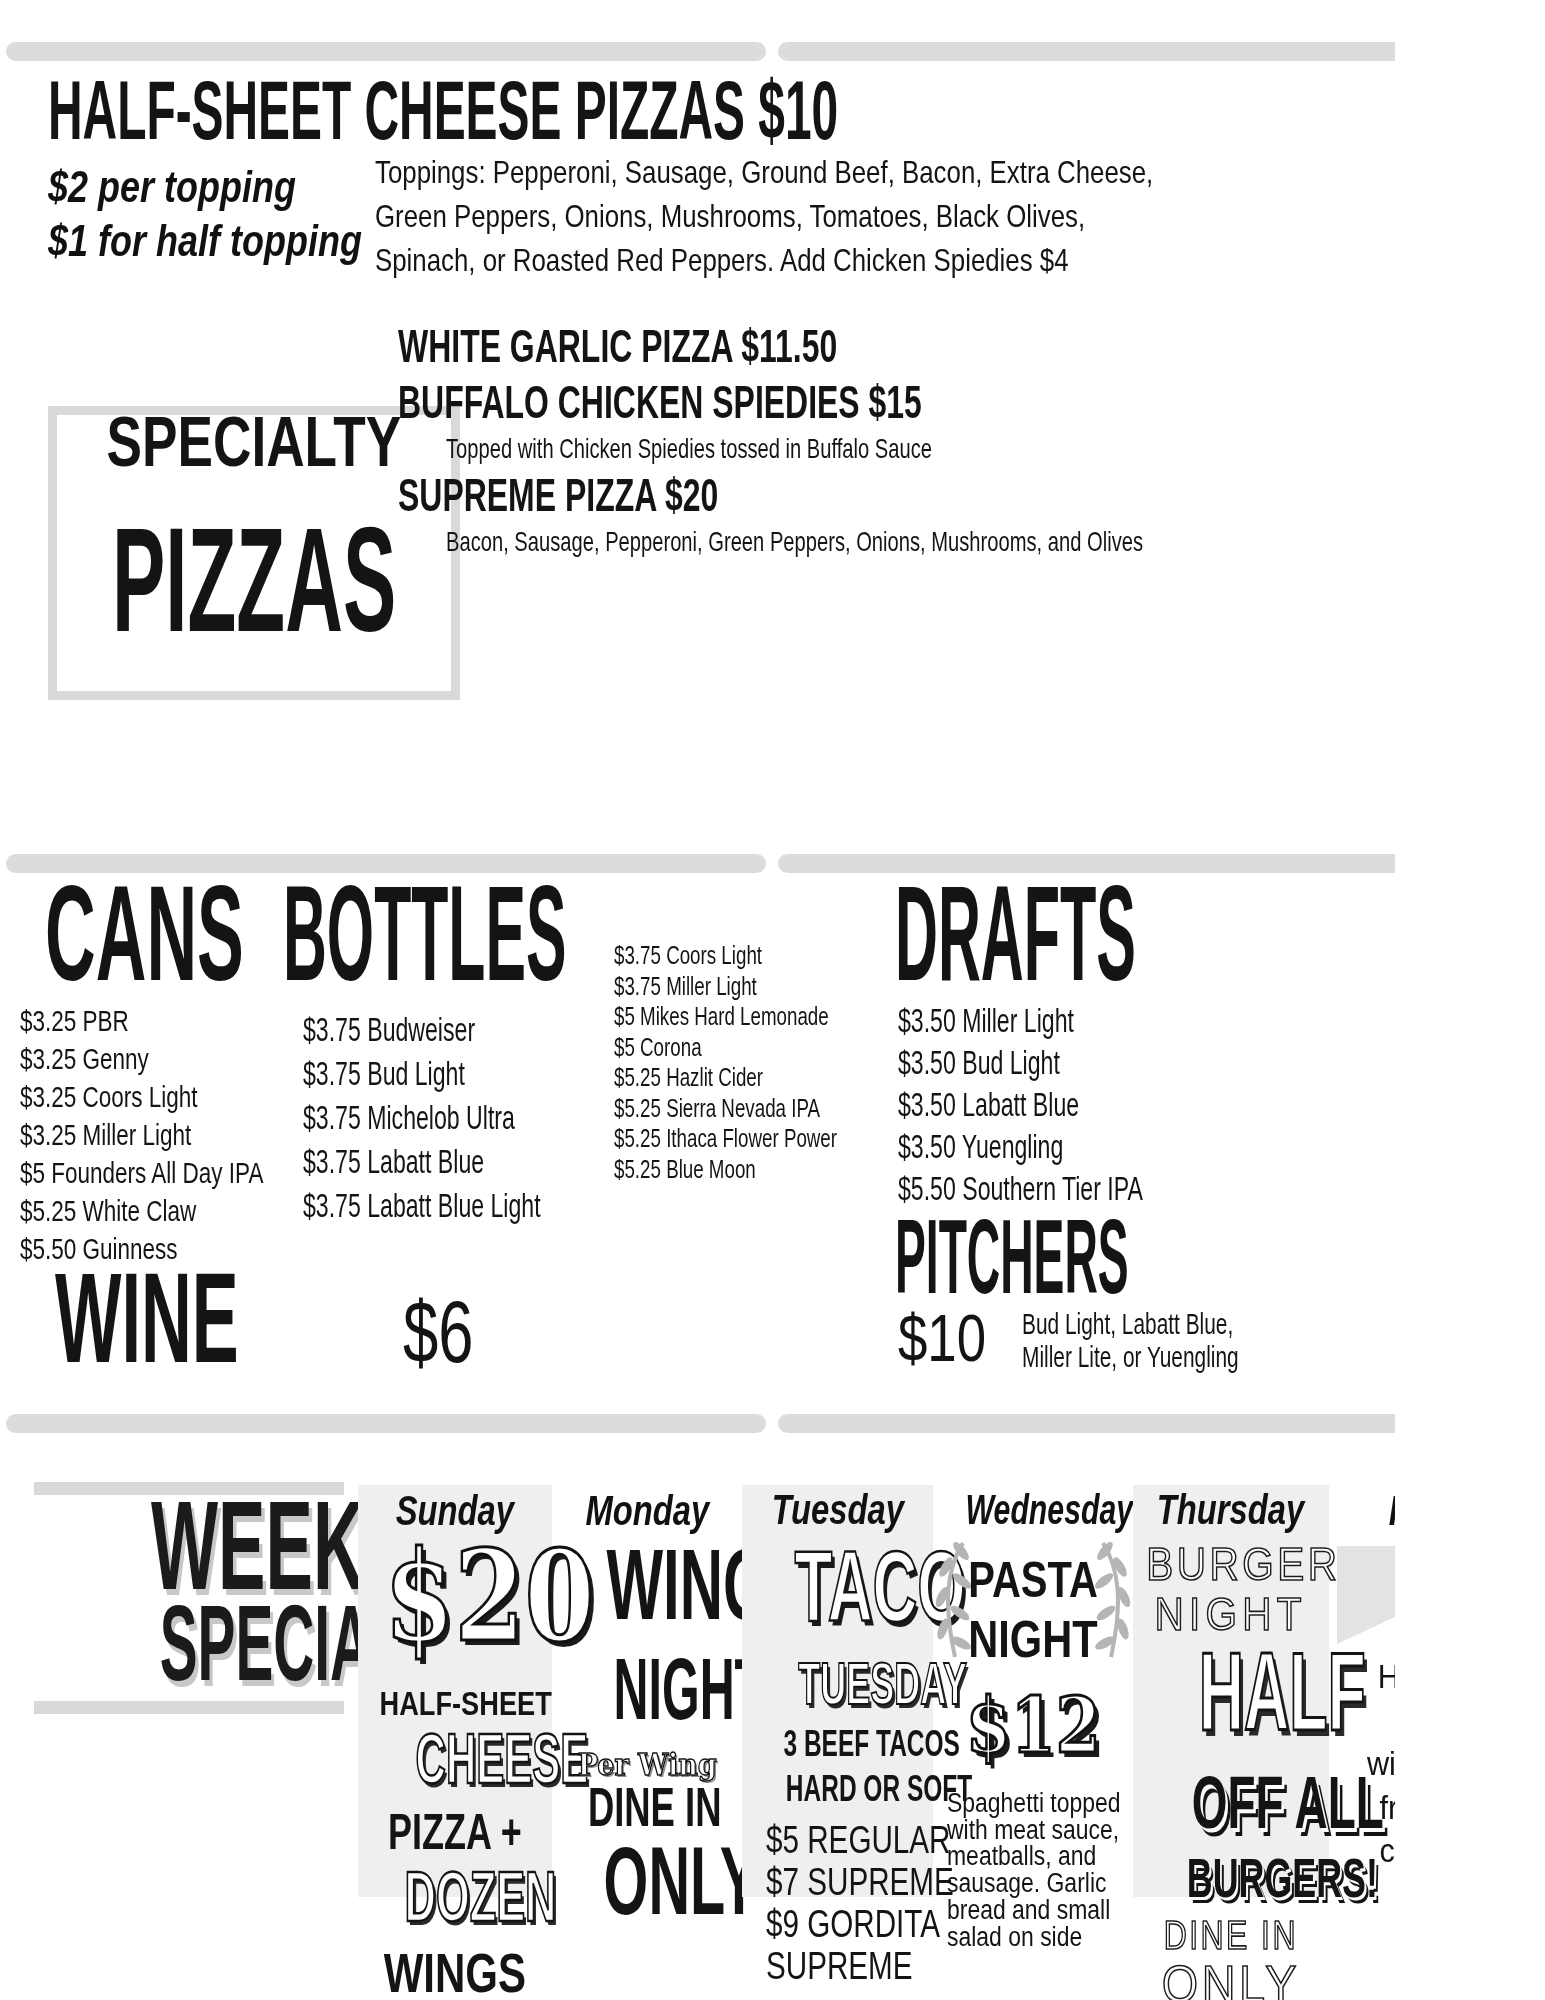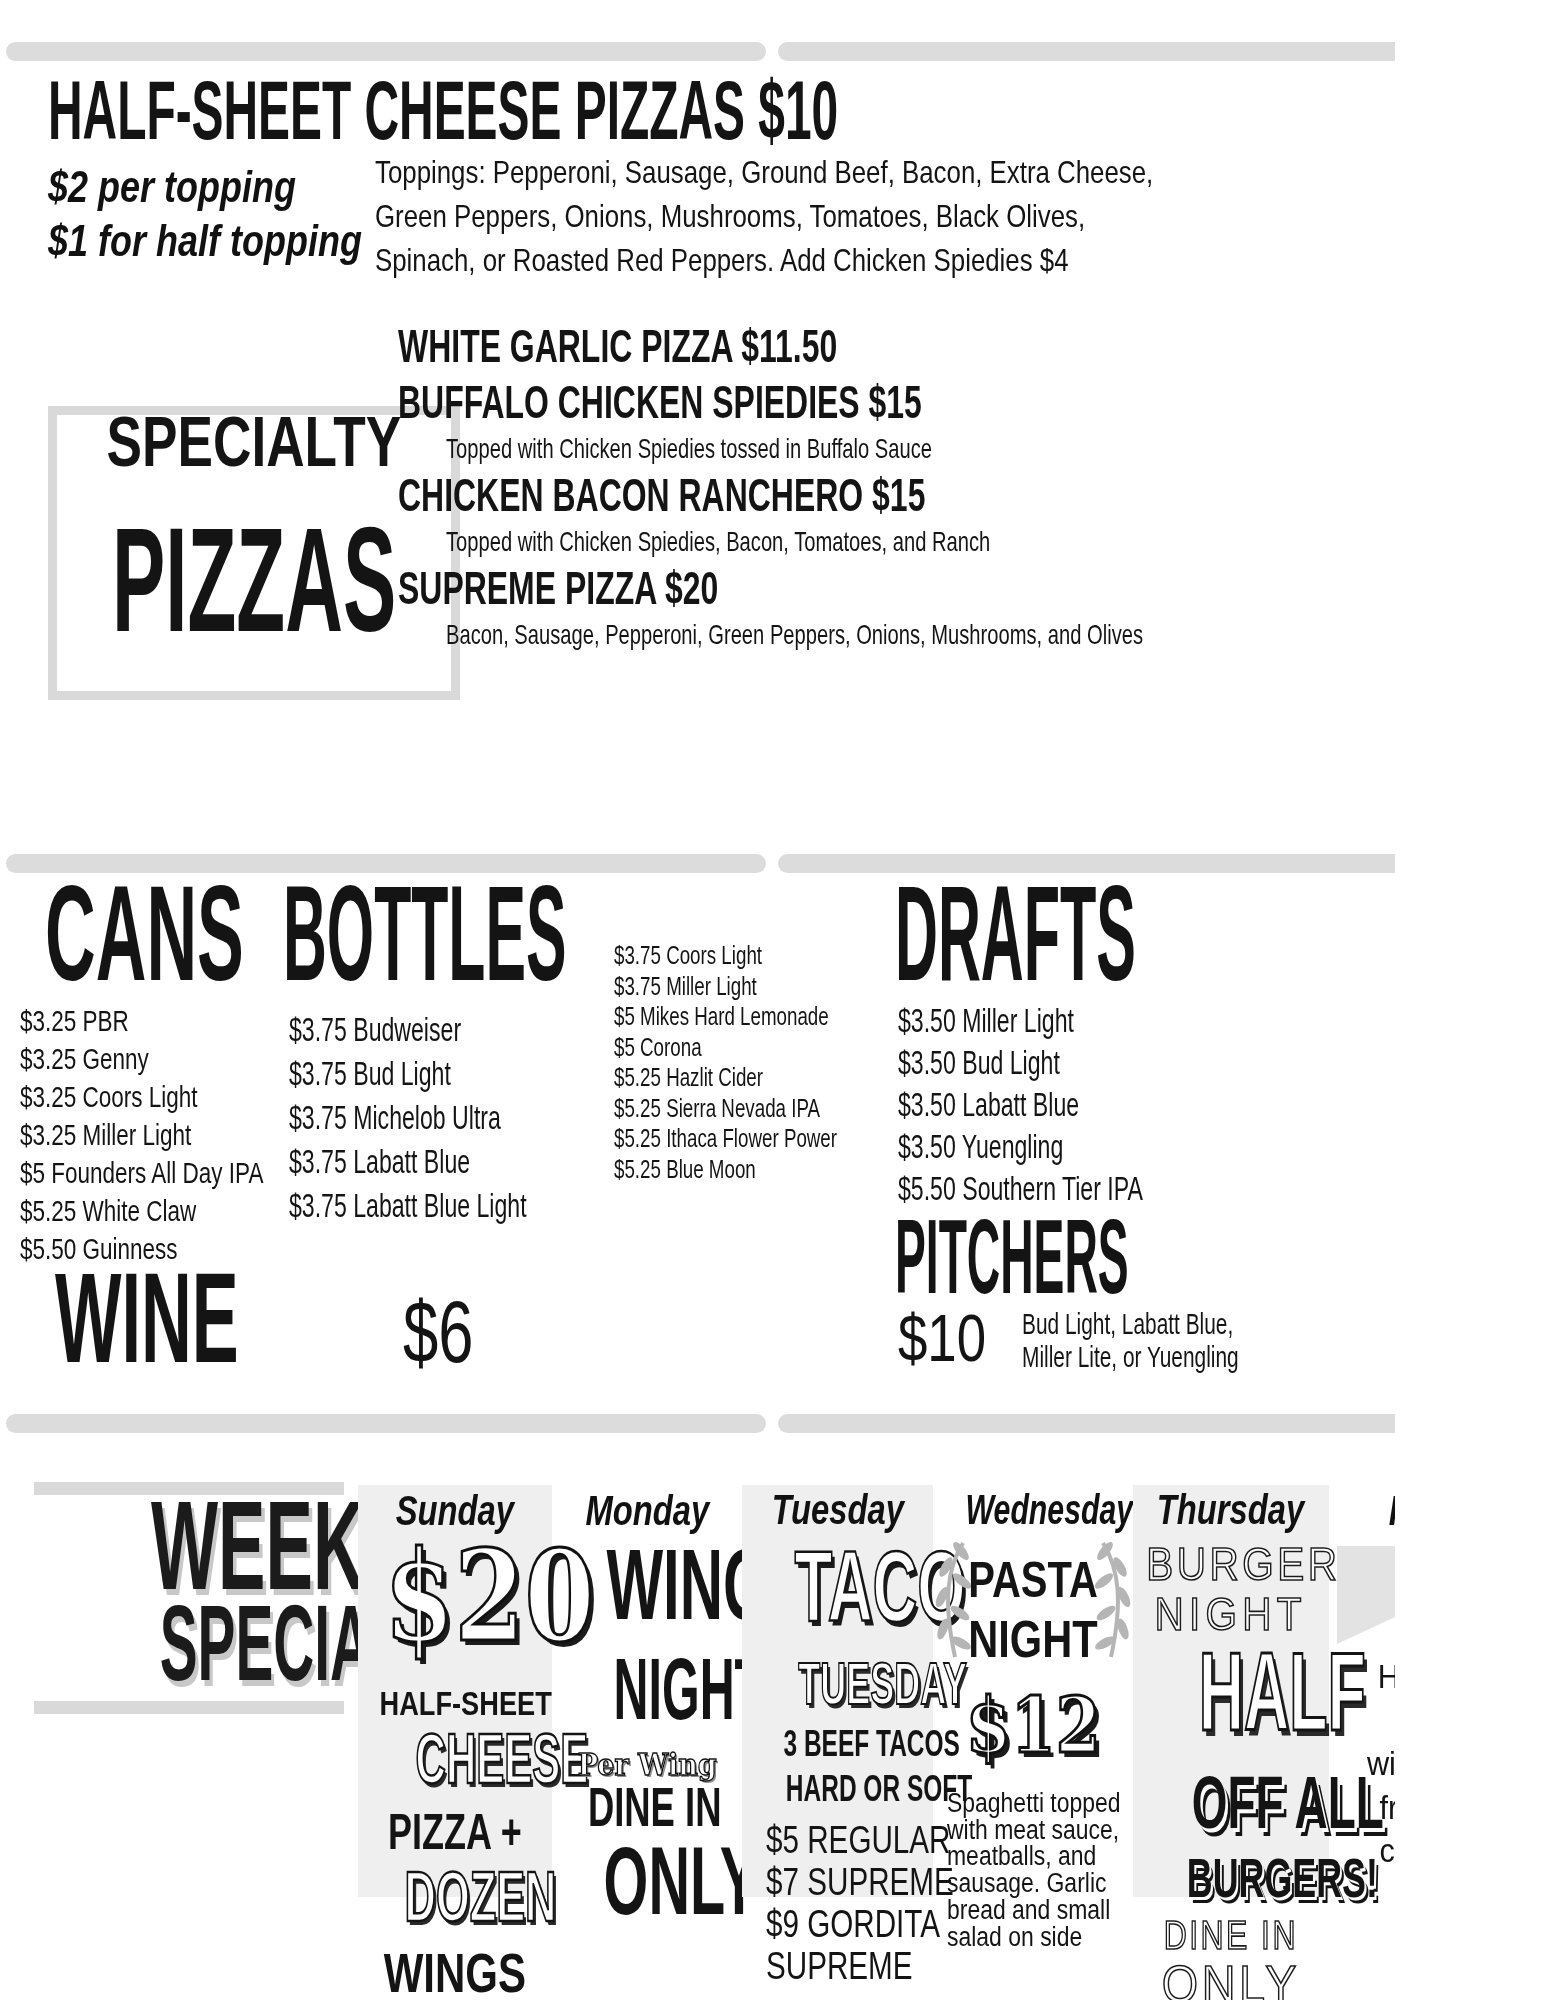--- a/index.html
+++ b/index.html
@@ -81,24 +81,20 @@
 
   <div class="abs" style="left:398px;top:318px;width:1140px;">
     <div>
       <div class="big cxl" style="font-size:47px;line-height:56px;--sx:.68;">WHITE GARLIC PIZZA $11.50</div>
     </div>
     <div>
       <div class="big cxl" style="font-size:47px;line-height:56px;--sx:.68;">BUFFALO CHICKEN SPIEDIES $15</div>
       <div class="thin cxl" style="font-size:28px;line-height:37px;margin-left:48px;--sx:.72;">Topped with Chicken Spiedies tossed in Buffalo Sauce</div>
     </div>
     <div>
-      <div class="big cxl" style="font-size:47px;line-height:56px;--sx:.68;">CHICKEN BACON RANCHERO $15</div>
-      <div class="thin cxl" style="font-size:28px;line-height:37px;margin-left:48px;--sx:.72;">Topped with Chicken Spiedies, Bacon, Tomatoes, and Ranch</div>
-    </div>
-    <div>
       <div class="big cxl" style="font-size:47px;line-height:56px;--sx:.68;">SUPREME PIZZA $20</div>
       <div class="thin cxl" style="font-size:28px;line-height:37px;margin-left:48px;--sx:.72;">Bacon, Sausage, Pepperoni, Green Peppers, Onions, Mushrooms, and Olives</div>
     </div>
   </div>
 
   <div class="rule" style="left:6px;top:854px;width:760px;"></div>
   <div class="rule" style="left:778px;top:854px;width:761px;"></div>
 
   <div class="abs big cxl" style="left:45px;top:866px;font-size:135px;--sx:.52;">CANS</div>
   <div class="abs beer-list" style="left:20px;top:1002px;">
@@ -110,21 +106,21 @@
     <div class="thin cxl" style="font-size:30px;line-height:38px;--sx:.75;">$5.25 White Claw</div>
     <div class="thin cxl" style="font-size:30px;line-height:38px;--sx:.75;">$5.50 Guinness</div>
   </div>
 
   <div class="abs" style="left:55px;top:1254px;display:flex;align-items:baseline;">
     <span class="big cx" style="font-size:128px;line-height:128px;--sx:.55;transform-origin:left bottom;">WINE</span>
     <span class="thin cx" style="font-size:88px;line-height:88px;margin-left:14px;--sx:.72;transform-origin:left bottom;">$6</span>
   </div>
 
   <div class="abs big cxl" style="left:283px;top:866px;font-size:135px;--sx:.45;">BOTTLES</div>
-  <div class="abs beer-list" style="left:289px;top:1008px;">
+  <div class="abs beer-list" style="left:303px;top:1008px;">
     <div class="thin cxl" style="font-size:33px;line-height:44px;--sx:.7;">$3.75 Budweiser</div>
     <div class="thin cxl" style="font-size:33px;line-height:44px;--sx:.7;">$3.75 Bud Light</div>
     <div class="thin cxl" style="font-size:33px;line-height:44px;--sx:.7;">$3.75 Michelob Ultra</div>
     <div class="thin cxl" style="font-size:33px;line-height:44px;--sx:.7;">$3.75 Labatt Blue</div>
     <div class="thin cxl" style="font-size:33px;line-height:44px;--sx:.7;">$3.75 Labatt Blue Light</div>
   </div>
   <div class="abs beer-list" style="left:614px;top:940px;">
     <div class="thin cxl" style="font-size:25px;line-height:30.5px;--sx:.75;">$3.75 Coors Light</div>
     <div class="thin cxl" style="font-size:25px;line-height:30.5px;--sx:.75;">$3.75 Miller Light</div>
     <div class="thin cxl" style="font-size:25px;line-height:30.5px;--sx:.75;">$5 Mikes Hard Lemonade</div>

